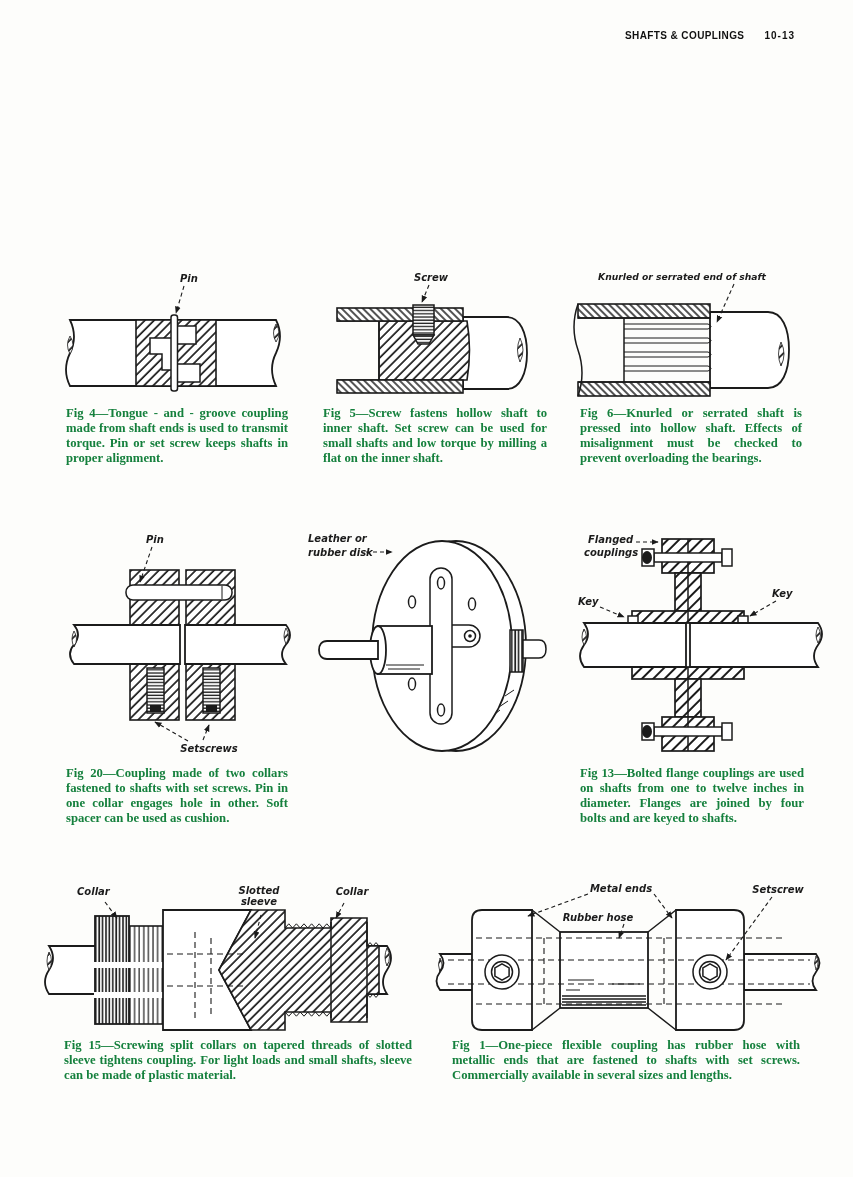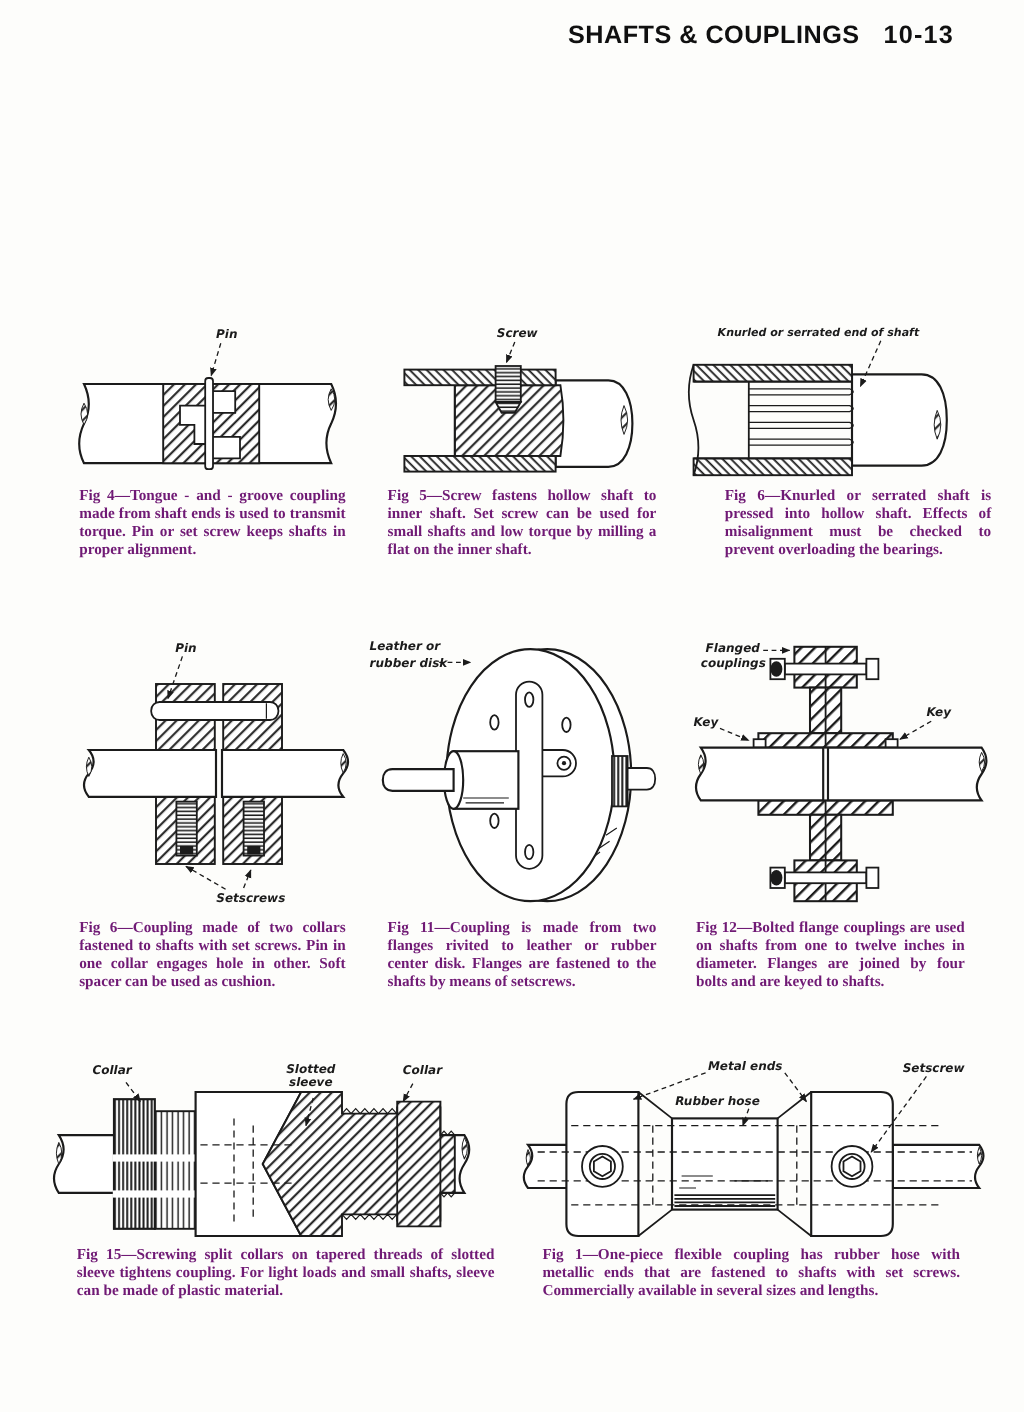--- a/index.html
+++ b/index.html
@@ -3,28 +3,28 @@
 <meta charset="utf-8">
 <style>
   * { margin:0; padding:0; box-sizing:border-box; }
   html,body { background:#e9e9e9; }
   .page {
     position:relative; width:853px; height:1177px; margin:0 auto;
     background:#fdfdfb; color:#161616; overflow:hidden;
     font-family:"Liberation Serif", serif;
   }
   .hdr {
-    position:absolute; top:18px; right:58px;
+    position:absolute; top:30px; right:58px;
     font-family:"Liberation Sans", sans-serif; font-weight:800;
-    font-size:21px; letter-spacing:.4px; color:#101010; white-space:nowrap;
+    font-size:10px; letter-spacing:.4px; color:#101010; white-space:nowrap;
   }
   .hdr .pno { margin-left:20px; letter-spacing:1px; }
   .cap {
     position:absolute; font-weight:700; font-size:12.7px; line-height:15px;
-    text-align:justify; color:#701a75;
+    text-align:justify; color:#15803d;
   }
   .draw { position:absolute; }
   .draw svg { display:block; width:100%; height:100%; }
   .lbl { font-family:"DejaVu Sans", sans-serif; font-style:italic; font-weight:bold;
          font-size:10px; fill:#1b1b1b; }
   .lbl-sm { font-size:9.2px; }
   .ldr  { fill:none; stroke:#1b1b1b; stroke-width:1.1; stroke-dasharray:4 3; }
   .oln  { fill:#ffffff; stroke:#1b1b1b; stroke-width:1.8; }
   .oln2 { fill:#ffffff; stroke:#1b1b1b; stroke-width:1.5; }
   .ln   { fill:none; stroke:#1b1b1b; stroke-width:1.5; }
@@ -121,21 +121,21 @@
       <rect class="hatB" x="16" y="112" width="126" height="13"></rect>
       <rect class="scr" x="92" y="37" width="21" height="30"></rect>
       <path class="scr" d="M92,67 L97,76 H108 L113,67 Z"></path>
       <path class="ldr" d="M108,17 L101,34" marker-end="url(#arr)"></path>
       <text class="lbl" x="110" y="13" text-anchor="middle">Screw</text>
     </svg>
   </div>
 
   <figcaption class="cap" style="left:66px; top:406px; width:222px;">Fig 4—Tongue - and - groove coupling made from shaft ends is used to transmit torque. Pin or set screw keeps shafts in proper alignment.</figcaption>
   <figcaption class="cap" style="left:323px; top:406px; width:224px;">Fig 5—Screw fastens hollow shaft to inner shaft. Set screw can be used for small shafts and low torque by milling a flat on the inner shaft.</figcaption>
-  <figcaption class="cap" style="left:604px; top:406px; width:222px;">Fig 6—Knurled or serrated shaft is pressed into hollow shaft. Effects of misalignment must be checked to prevent overloading the bearings.</figcaption>
+  <figcaption class="cap" style="left:580px; top:406px; width:222px;">Fig 6—Knurled or serrated shaft is pressed into hollow shaft. Effects of misalignment must be checked to prevent overloading the bearings.</figcaption>
 
   <div class="draw" style="left:62px; top:528px; width:235px; height:230px;">
     <svg viewBox="0 0 235 230">
       <rect class="hat" x="68" y="42" width="49" height="150" stroke-width="1.8"></rect>
       <rect class="hat" x="124" y="42" width="49" height="150" stroke-width="1.8"></rect>
       <rect class="oln2" x="64" y="57" width="106" height="15" rx="7"></rect>
       <line class="thin" x1="160" y1="58" x2="160" y2="71"></line>
       <path class="oln" d="M12,97 H118 V136 H12 q-8,-10 0,-19.5 q8,-10 0,-19.5 Z"></path>
       <path class="oln" d="M123,97 H224 q8,10 0,19.5 q-8,10 0,19.5 H123 Z"></path>
       <path d="M12,103 q5,8 0,16 q-4,-8 0,-16 Z" fill="url(#hA)" stroke="#1b1b1b" stroke-width="0.8"></path>
@@ -204,23 +204,22 @@
       <path class="ldr" d="M70,15 H92" marker-end="url(#arr)"></path>
       <path class="ldr" d="M34,80 L58,90" marker-end="url(#arr)"></path>
       <path class="ldr" d="M210,74 L184,89" marker-end="url(#arr)"></path>
       <text class="lbl" x="22" y="16">Flanged</text>
       <text class="lbl" x="18" y="29">couplings</text>
       <text class="lbl" x="12" y="78">Key</text>
       <text class="lbl" x="206" y="70">Key</text>
     </svg>
   </div>
 
-  <figcaption class="cap" style="left:66px; top:766px; width:222px;">Fig 6—Coupling made of two collars fastened to shafts with set screws. Pin in one collar engages hole in other. Soft spacer can be used as cushion.</figcaption>
-  <figcaption class="cap" style="left:323px; top:766px; width:224px;">Fig 11—Coupling is made from two flanges rivited to leather or rubber center disk. Flanges are fastened to the shafts by means of setscrews.</figcaption>
-  <figcaption class="cap" style="left:580px; top:766px; width:224px;">Fig 12—Bolted flange couplings are used on shafts from one to twelve inches in diameter. Flanges are joined by four bolts and are keyed to shafts.</figcaption>
+  <figcaption class="cap" style="left:66px; top:766px; width:222px;">Fig 20—Coupling made of two collars fastened to shafts with set screws. Pin in one collar engages hole in other. Soft spacer can be used as cushion.</figcaption>
+  <figcaption class="cap" style="left:580px; top:766px; width:224px;">Fig 13—Bolted flange couplings are used on shafts from one to twelve inches in diameter. Flanges are joined by four bolts and are keyed to shafts.</figcaption>
 
   <div class="draw" style="left:37px; top:882px; width:362px; height:152px;">
     <svg viewBox="0 0 362 152">
       <path class="oln" d="M12,64 H350 q8,12 0,24 q-8,12 0,24 H12 q-8,-12 0,-24 q8,-12 0,-24 Z"></path>
       <path d="M12,70 q5,9 0,18 q-4,-9 0,-18 Z" fill="url(#hA)" stroke="#1b1b1b" stroke-width="0.8"></path>
       <path d="M350,66 q5,9 0,18 q-4,-9 0,-18 Z" fill="url(#hA)" stroke="#1b1b1b" stroke-width="0.8"></path>
       <rect x="92" y="44" width="34" height="98" fill="url(#vlines2)" stroke="#1b1b1b" stroke-width="1.6"></rect>
       <rect x="58" y="34" width="34" height="108" fill="url(#vlines)" stroke="#1b1b1b" stroke-width="1.8"></rect>
       <rect x="57" y="80" width="69" height="6" fill="#ffffff"></rect>
       <rect x="57" y="110" width="69" height="6" fill="#ffffff"></rect>

